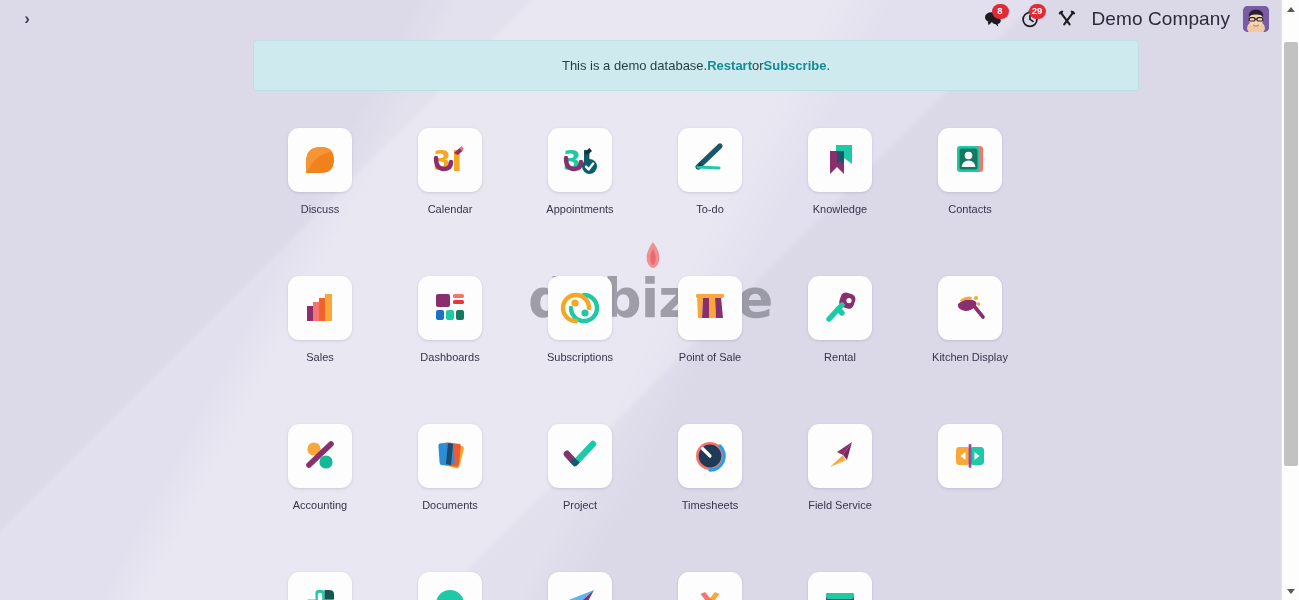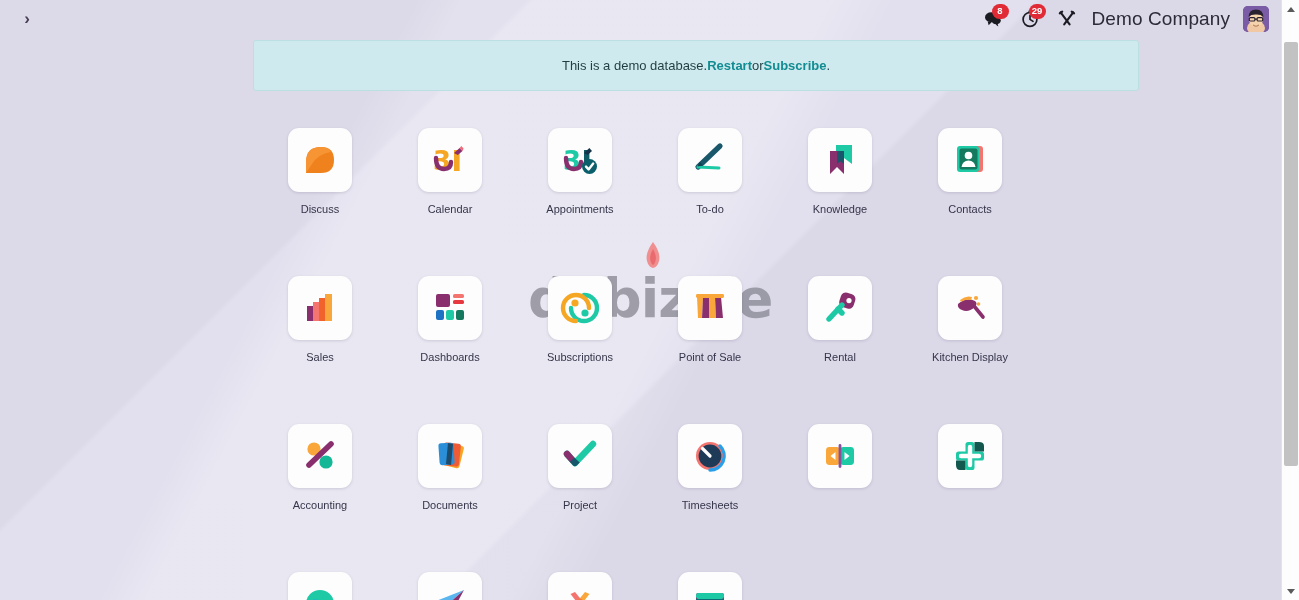--- a/index.html
+++ b/index.html
@@ -496,20 +496,31 @@
         <svg width="44" height="44" viewBox="0 0 44 44">
           <circle cx="22" cy="22" r="14" fill="#f4756f"></circle>
           <path d="M22 36 A14 14 0 0 0 32 12" fill="none" stroke="#2a9fe8" stroke-width="3.4" stroke-linecap="round"></path>
           <circle cx="22" cy="22" r="11.4" fill="#1f3a57"></circle>
           <path d="M22 22 L14.5 14.5" stroke="#ffffff" stroke-width="3.2" stroke-linecap="round"></path>
         </svg>
       </div>
       <div class="app-label">Timesheets</div>
     </div>
 
+    <div class="app-cell">
+      <div class="app-tile">
+        <svg width="44" height="44" viewBox="0 0 44 44">
+          <path d="M34 8 L19 18 L25 21 Z" fill="#8a2f6e"></path>
+          <path d="M34 8 L25 21 L29 26 Z" fill="#7a2a5e"></path>
+          <path d="M25 21 L12 33 L27 26 Z" fill="#f9a73a"></path>
+          <path d="M29 26 L27 26 L12 33 Z" fill="#f6b63f"></path>
+        </svg>
+      </div>
+      <div class="app-label">Field Service</div>
+    </div>
 
     <div class="app-cell">
       <div class="app-tile">
         <svg width="44" height="44" viewBox="0 0 44 44">
           <rect x="8" y="13" width="14" height="18" rx="3.4" fill="#f9a73a"></rect>
           <rect x="22" y="13" width="14" height="18" rx="3.4" fill="#1ec9a6"></rect>
           <path d="M17.5 18 L12.5 22 L17.5 26 Z" fill="#ffffff"></path>
           <path d="M26.5 18 L31.5 22 L26.5 26 Z" fill="#ffffff"></path>
           <rect x="20.6" y="10" width="2.8" height="24" rx="1.4" fill="#8a4fa0"></rect>
         </svg>

